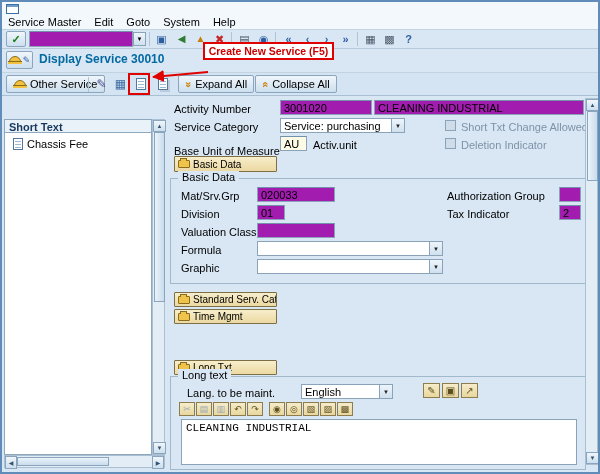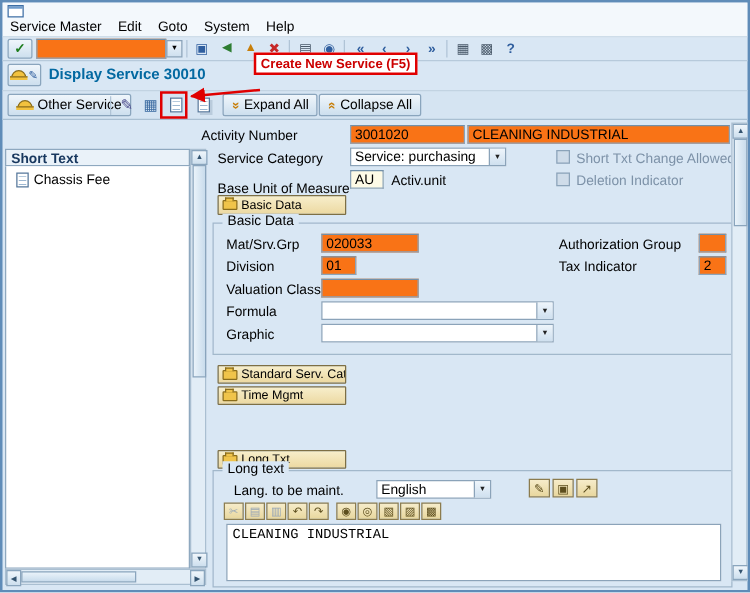--- a/index.html
+++ b/index.html
@@ -8,21 +8,21 @@
           font-family:"Liberation Sans",sans-serif;font-size:11px;color:#000;overflow:hidden}
   .abs{position:absolute}
   .titlestrip{background:#f3f8fc}
   .winicon{position:absolute;left:4px;top:2px;width:13px;height:10px;background:#fff;border:1px solid #3c6ea5;box-shadow:inset 0 2px 0 #6f9ccb}
   .menubar{background:#f3f8fc;border-bottom:1px solid #c2d3e2;display:flex;align-items:flex-start;padding-left:6px;gap:13px}
   .menubar span{cursor:default;white-space:nowrap}
   .toolbar{background:#d9e7f4;border-bottom:1px solid #b7cadb}
   .btn{background:linear-gradient(#f0f6fb,#cddfee);border:1px solid #8aa5bd;border-radius:2px;display:flex;align-items:center;justify-content:center}
   .tbtn{position:absolute;top:1px;width:19px;height:16px;display:flex;align-items:center;justify-content:center;font-size:11px}
   .tbtn2{position:absolute;width:19px;height:18px;display:flex;align-items:center;justify-content:center;font-size:12px}
-  .inp{position:absolute;background:#f97316;border:1px solid #8ba3b9;border-top-color:#7290a9;font-family:"Liberation Sans",sans-serif;font-size:11px;padding:0 3px;color:#000}
+  .inp{position:absolute;background:#a21caf;border:1px solid #8ba3b9;border-top-color:#7290a9;font-family:"Liberation Sans",sans-serif;font-size:11px;padding:0 3px;color:#000}
   .ddw{position:absolute;background:#fff;border:1px solid #8ba3b9;display:flex;height:15px}
   .dd-val{flex:1;padding:1px 3px;white-space:nowrap;overflow:hidden}
   .dd-btn{width:13px;background:linear-gradient(#eef5fb,#cfe0ef);border-left:1px solid #8ba3b9;display:flex;align-items:center;justify-content:center;font-size:6px;color:#222}
   .tanbtn{position:absolute;background:linear-gradient(#f7eecb,#ecd9a2);border:1px solid #7d6f45;display:flex;align-items:center;gap:3px;padding:0 3px;font-size:10px;border-radius:1px;white-space:nowrap;overflow:hidden}
   .folder{width:12px;height:8px;background:#f0c44a;border:1px solid #8a6d1c;border-radius:1px;position:relative;flex:none}
   .folder::before{content:"";position:absolute;left:1px;top:-3px;width:5px;height:2px;background:#f0c44a;border:1px solid #8a6d1c;border-bottom:none}
   .pageicon{width:10px;height:12px;background:#fff;border:1px solid #55779b;position:relative;flex:none}
   .pageicon::before{content:"";position:absolute;left:1px;top:2px;right:1px;height:7px;background:repeating-linear-gradient(#9db8d2 0 1px,transparent 1px 3px)}
   .cb{position:absolute;width:11px;height:11px;background:#cfdce9;border:1px solid #8ba3b9}
   .gb{position:absolute;border:1px solid #a2b8cb}
@@ -186,21 +186,21 @@
   <div class="sb" style="left:2px;top:453px;width:161px;height:13px">
     <div class="sbbtn" style="left:0;top:0;width:12px;height:13px">
         <span>◀</span>
       </div>
     <div class="sbthumbh" style="left:12px;width:92px"></div>
     <div class="sbbtn" style="right:0;top:0;width:12px;height:13px">
         <span>▶</span>
       </div>
   </div>
 
-  <div class="lbl" style="left:159px;top:101px">Activity Number</div>
+  <div class="lbl" style="left:172px;top:101px">Activity Number</div>
   <input class="inp" style="left: 278px; top: 98px; width: 92px; height: 15px;" value="3001020">
   <input class="inp" style="left: 372px; top: 98px; width: 210px; height: 15px;" value="CLEANING INDUSTRIAL">
 
   <div class="lbl" style="left:172px;top:119px">Service Category</div>
   <div class="ddw" style="left:278px;top:116px;width:125px">
     <span class="dd-val">Service: purchasing</span>
     <span class="dd-btn">
         <span>▼</span>
       </span>
   </div>

